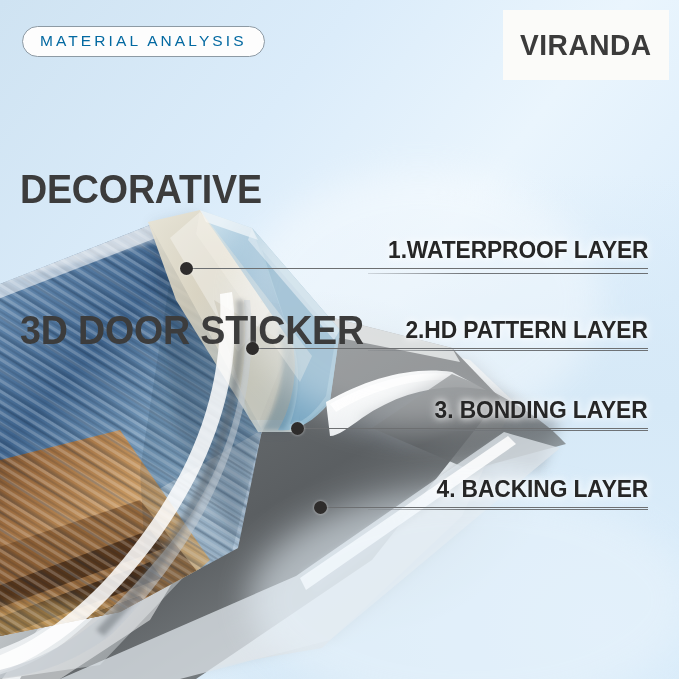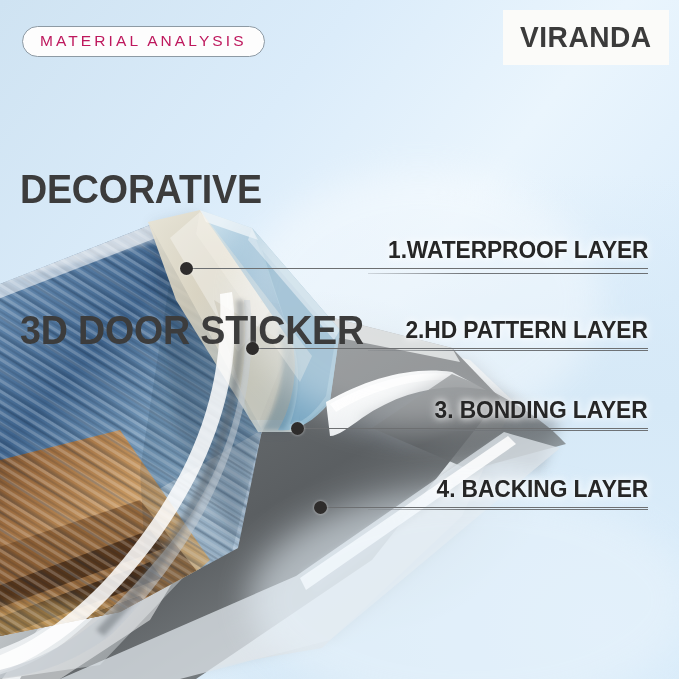--- a/index.html
+++ b/index.html
@@ -19,28 +19,28 @@
 
   
   #badge {
     position:absolute; left:22px; top:26px;
     padding:6px 17px 7px;
     border:1.4px solid #8d9aa4;
     border-radius:22px;
     background:#fdfdfd;
     font-size:15.5px;
     letter-spacing:3.1px;
-    color:#be185d;
+    color:#0369a1;
     font-weight:400;
     white-space:nowrap;
     line-height:1;
   }
   #logo-box {
     position:absolute; left:503px; top:10px;
-    width:166px; height:55px;
+    width:166px; height:70px;
     background:#fbfbf9;
     display:flex; align-items:center; justify-content:center;
   }
   #logo-text {
     font-size:29px; font-weight:bold;
     letter-spacing:0.5px; color:#3b3b3b;
     transform:scaleX(.97);
   }
   #headline {
     position:absolute; left:20px; top:72px;

